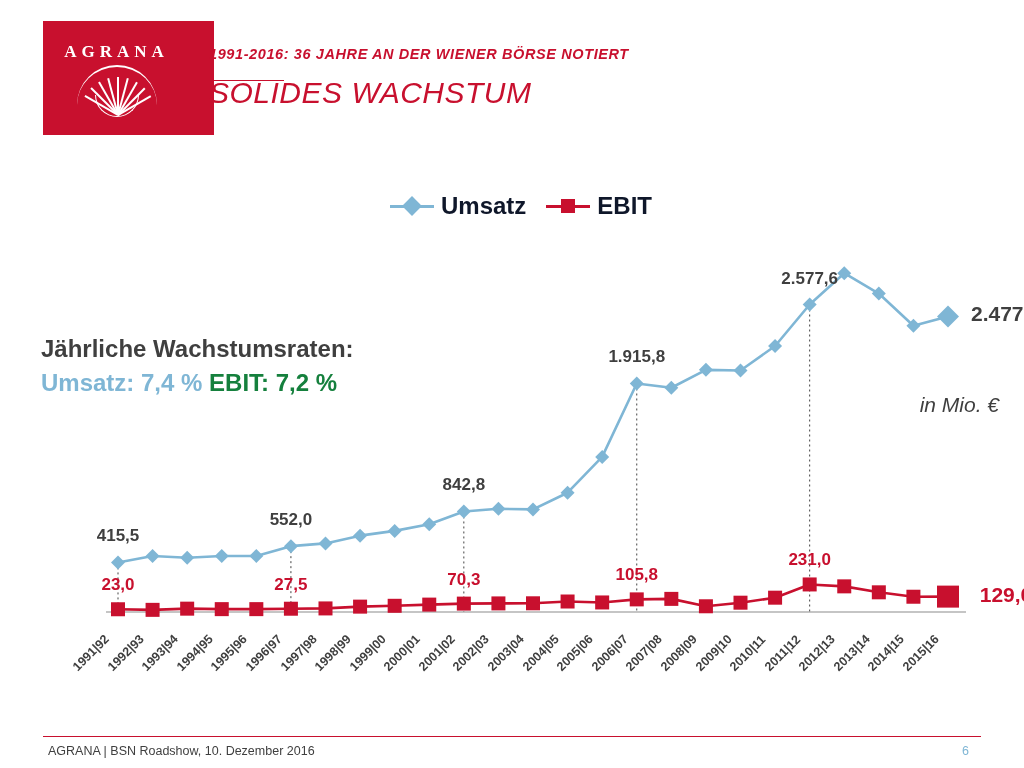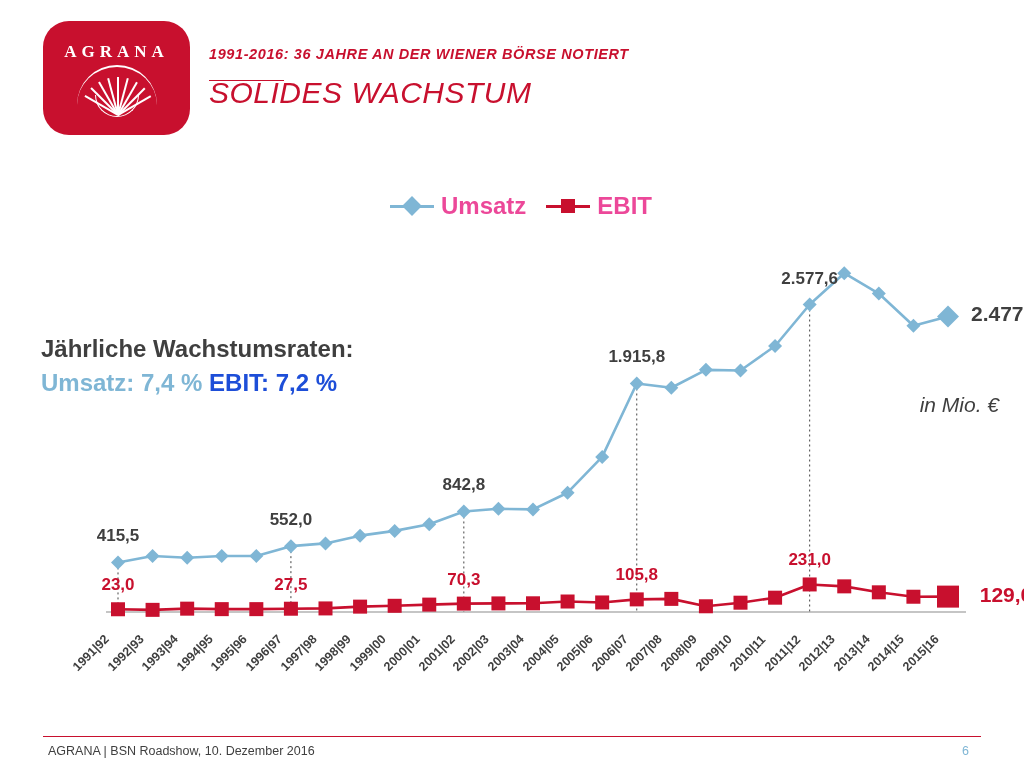--- a/index.html
+++ b/index.html
@@ -14,24 +14,23 @@
     color: #333333;
     overflow: hidden;
     position: relative;
   }
 
   
   .logo-box {
     position: absolute;
     left: 43px;
     top: 21px;
-    width: 147px;
+    width: 171px;
     height: 114px;
     background: #c8102e;
-    border-radius: 26px;
   }
   .logo-word {
     position: absolute;
     top: 21px;
     left: 0;
     width: 147px;
     text-align: center;
     color: #ffffff;
     font-size: 17px;
     letter-spacing: 5px;
@@ -103,21 +102,21 @@
 
   
   .legend {
     position: absolute;
     left: 390px;
     top: 192px;
     display: flex;
     align-items: center;
     gap: 20px;
     font-size: 24px;
-    color: #ec4899;
+    color: #0f172a;
     font-weight: 600;
   }
   .legend-item { display: flex; align-items: center; gap: 7px; }
   .legend-line {
     width: 44px; height: 3px; position: relative;
   }
   .legend-line.umsatz { background: #7fb6d5; }
   .legend-line.ebit { background: #c8102e; }
   .legend-marker {
     position: absolute;
@@ -136,21 +135,21 @@
   .ann {
     position: absolute;
     left: 41px;
     top: 335px;
     font-size: 24px;
     font-weight: bold;
   }
   .ann .l1 { color: #3f3f3f; }
   .ann .l2 { margin-top: 6px; }
   .ann .umsatz-rate { color: #7fb6d5; }
-  .ann .ebit-rate { color: #1d4ed8; text-align: center; }
+  .ann .ebit-rate { color: #15803d; text-align: center; }
 
   .unit {
     position: absolute;
     right: 25px;
     top: 393px;
     font-size: 21px;
     font-style: italic;
     color: #3f3f3f;
   }
 

